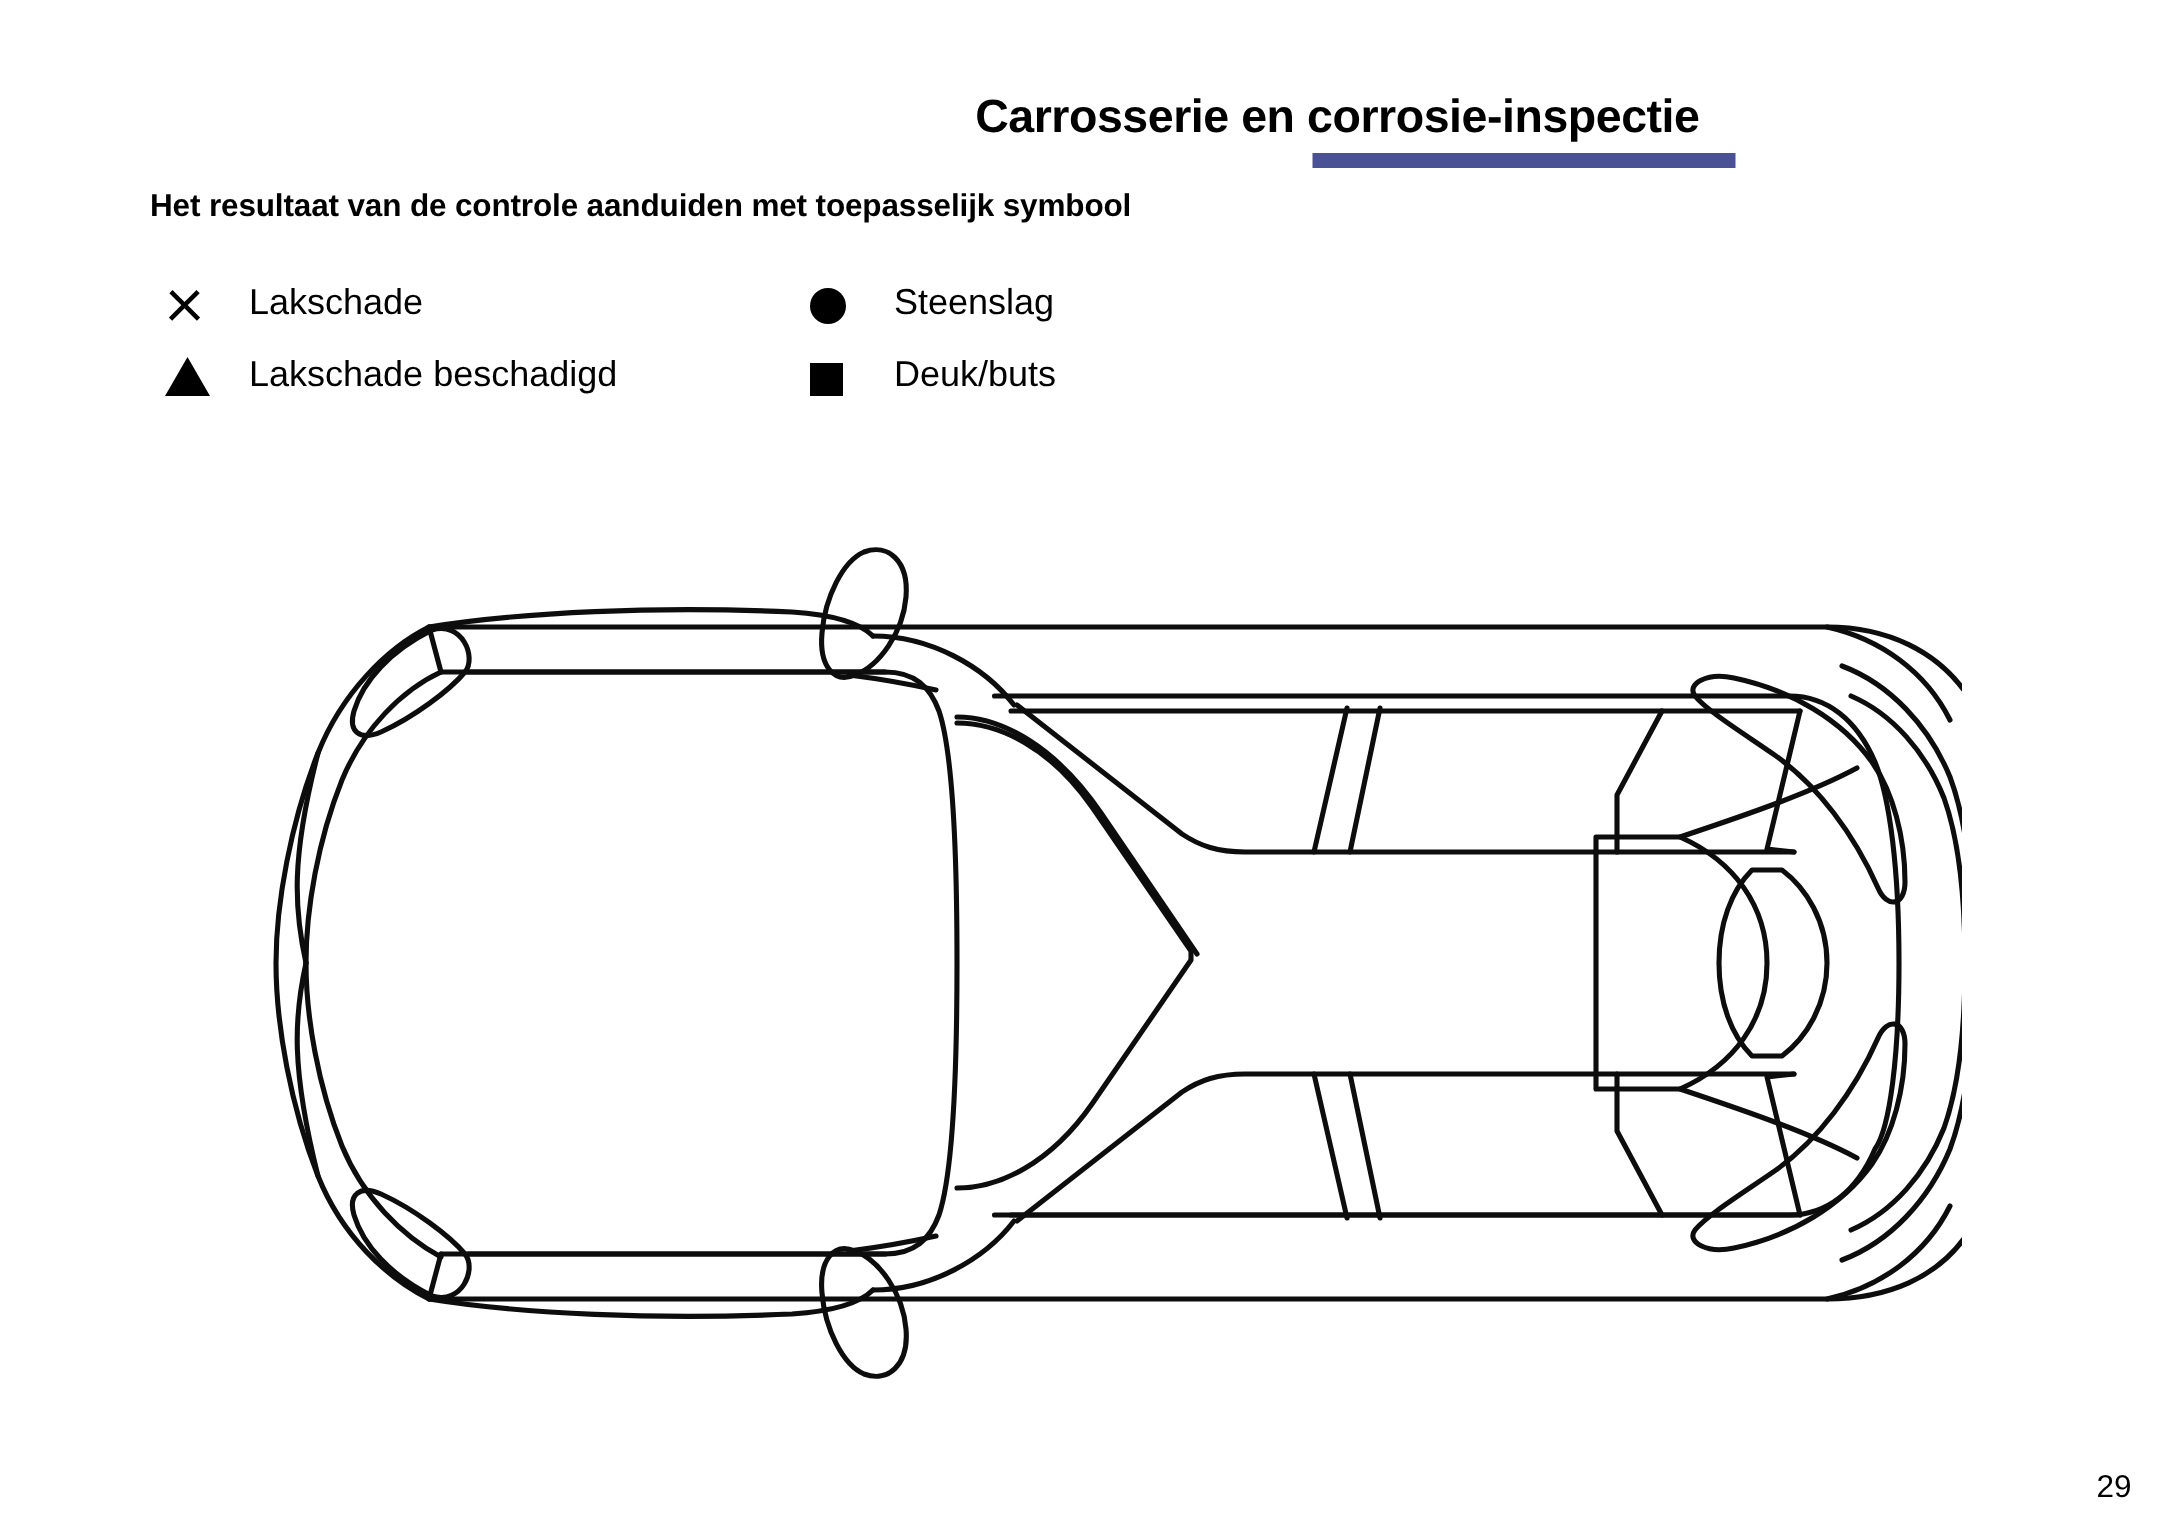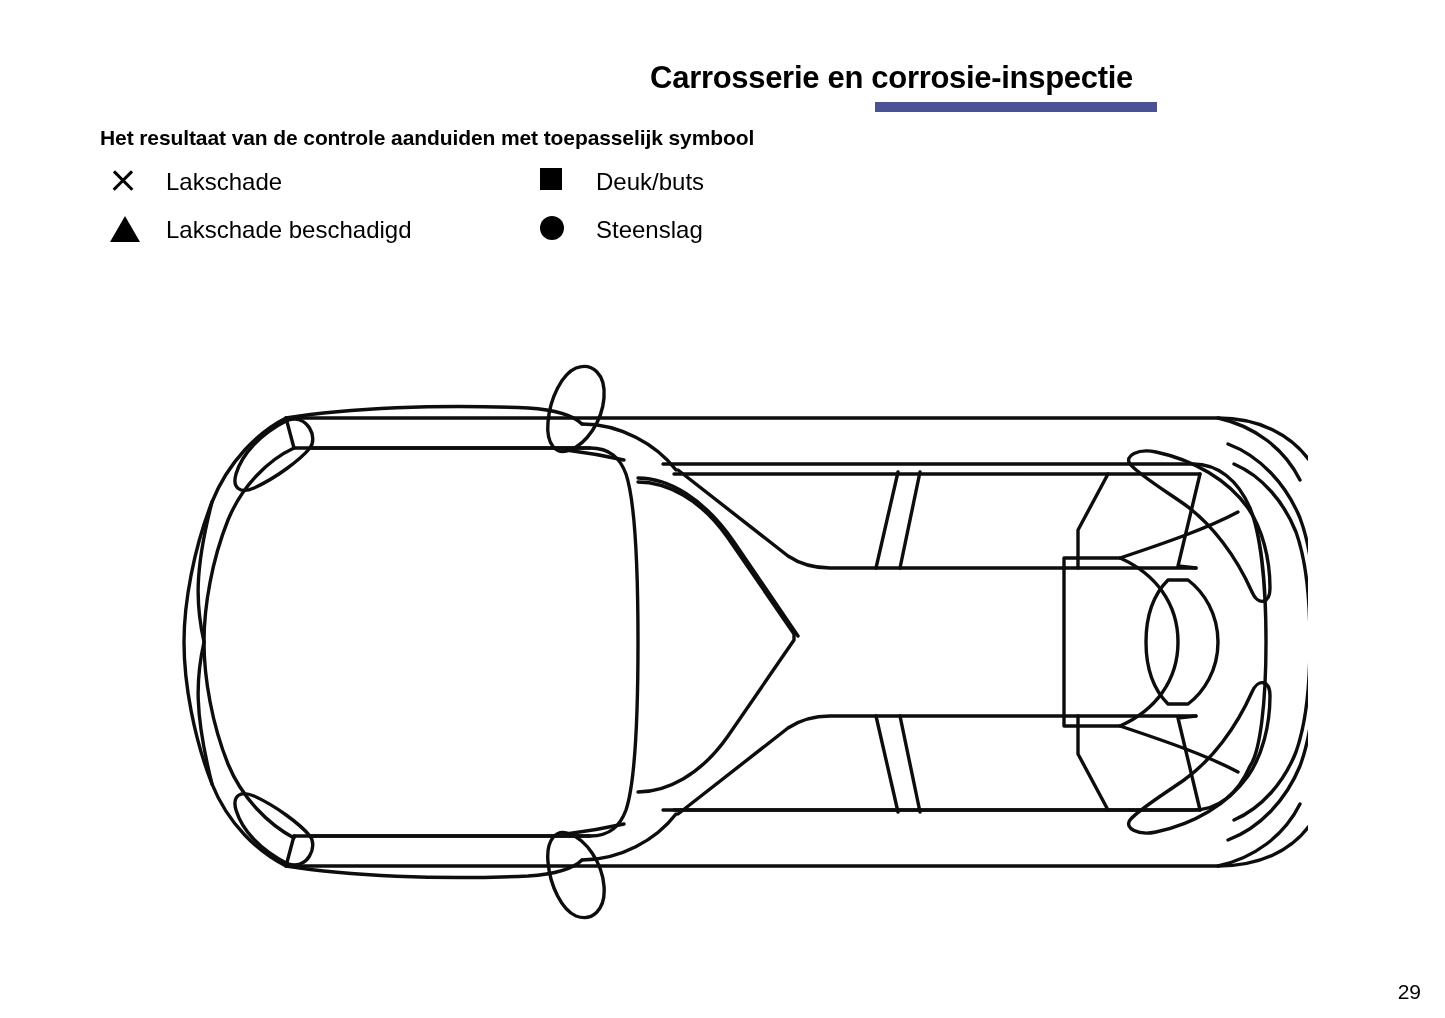--- a/index.html
+++ b/index.html
@@ -65,21 +65,21 @@
   }
   .legend-col {
     position: absolute;
     top: 0;
   }
   #legend-col-left  { left: 0px; }
   #legend-col-right { left: 430px; }
 
   .legend-row {
     display: flex;
-    align-items: flex-start;
+    align-items: flex-end;
     height: 48px;
   }
   .legend-symbol {
     width: 56px;
     flex: 0 0 56px;
     display: flex;
     align-items: center;
     justify-content: flex-start;
     font-size: 28px;
     line-height: 1;
@@ -190,30 +190,30 @@
       <span class="legend-label">Lakschade beschadigd</span>
     </div>
 
 
   </div>
 
   <div class="legend-col" id="legend-col-right">
 
     <div class="legend-row">
       <span class="legend-symbol">
+        <span class="sym-circle"></span>
+      </span>
+      <span class="legend-label">Steenslag</span>
+    </div>
+
+    <div class="legend-row">
+      <span class="legend-symbol">
         <span class="sym-square"></span>
       </span>
       <span class="legend-label">Deuk/buts</span>
-    </div>
-
-    <div class="legend-row">
-      <span class="legend-symbol">
-        <span class="sym-circle"></span>
-      </span>
-      <span class="legend-label">Steenslag</span>
     </div>
 
   </div>
 </div>
 
 <div id="car-diagram">
   <svg viewBox="0 0 1200 570" preserveAspectRatio="none">
     <g fill="none" stroke="#0d0d0d" stroke-width="3.4" stroke-linecap="round" stroke-linejoin="round">
 
       <path d="M 178 66

